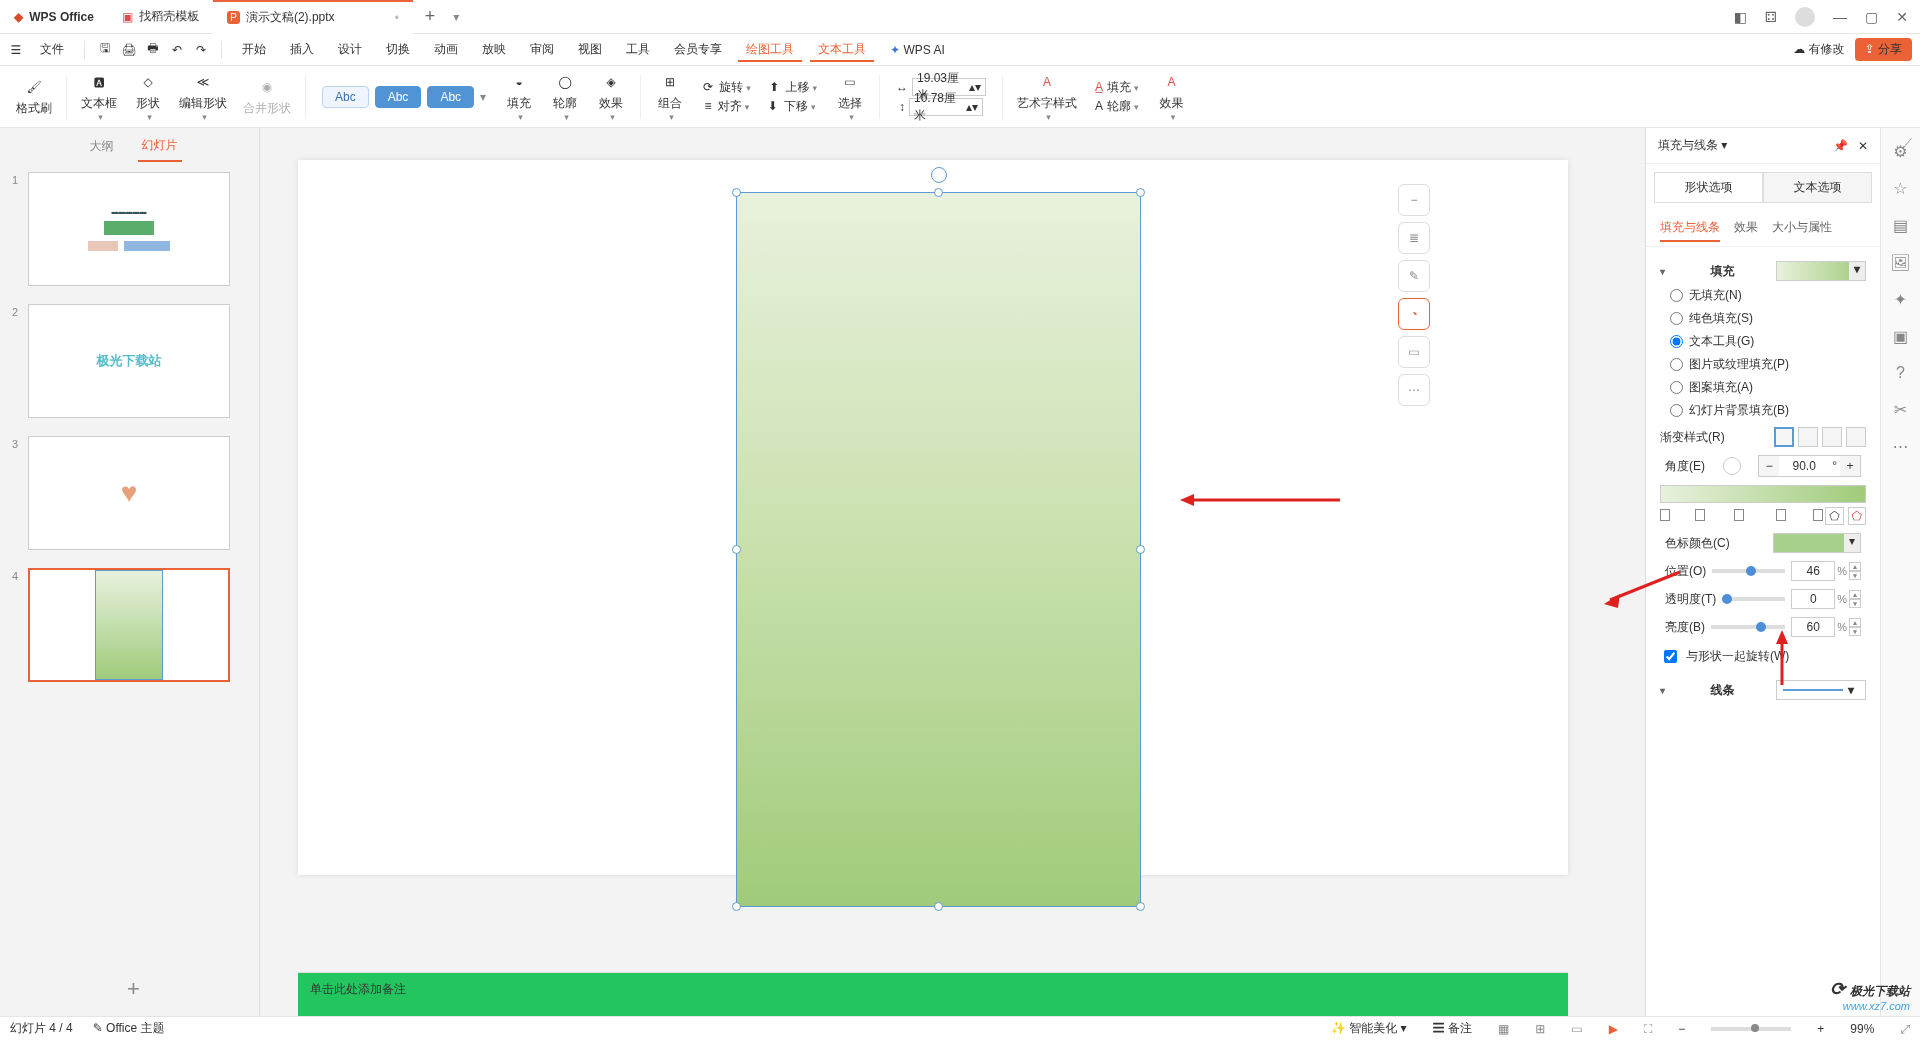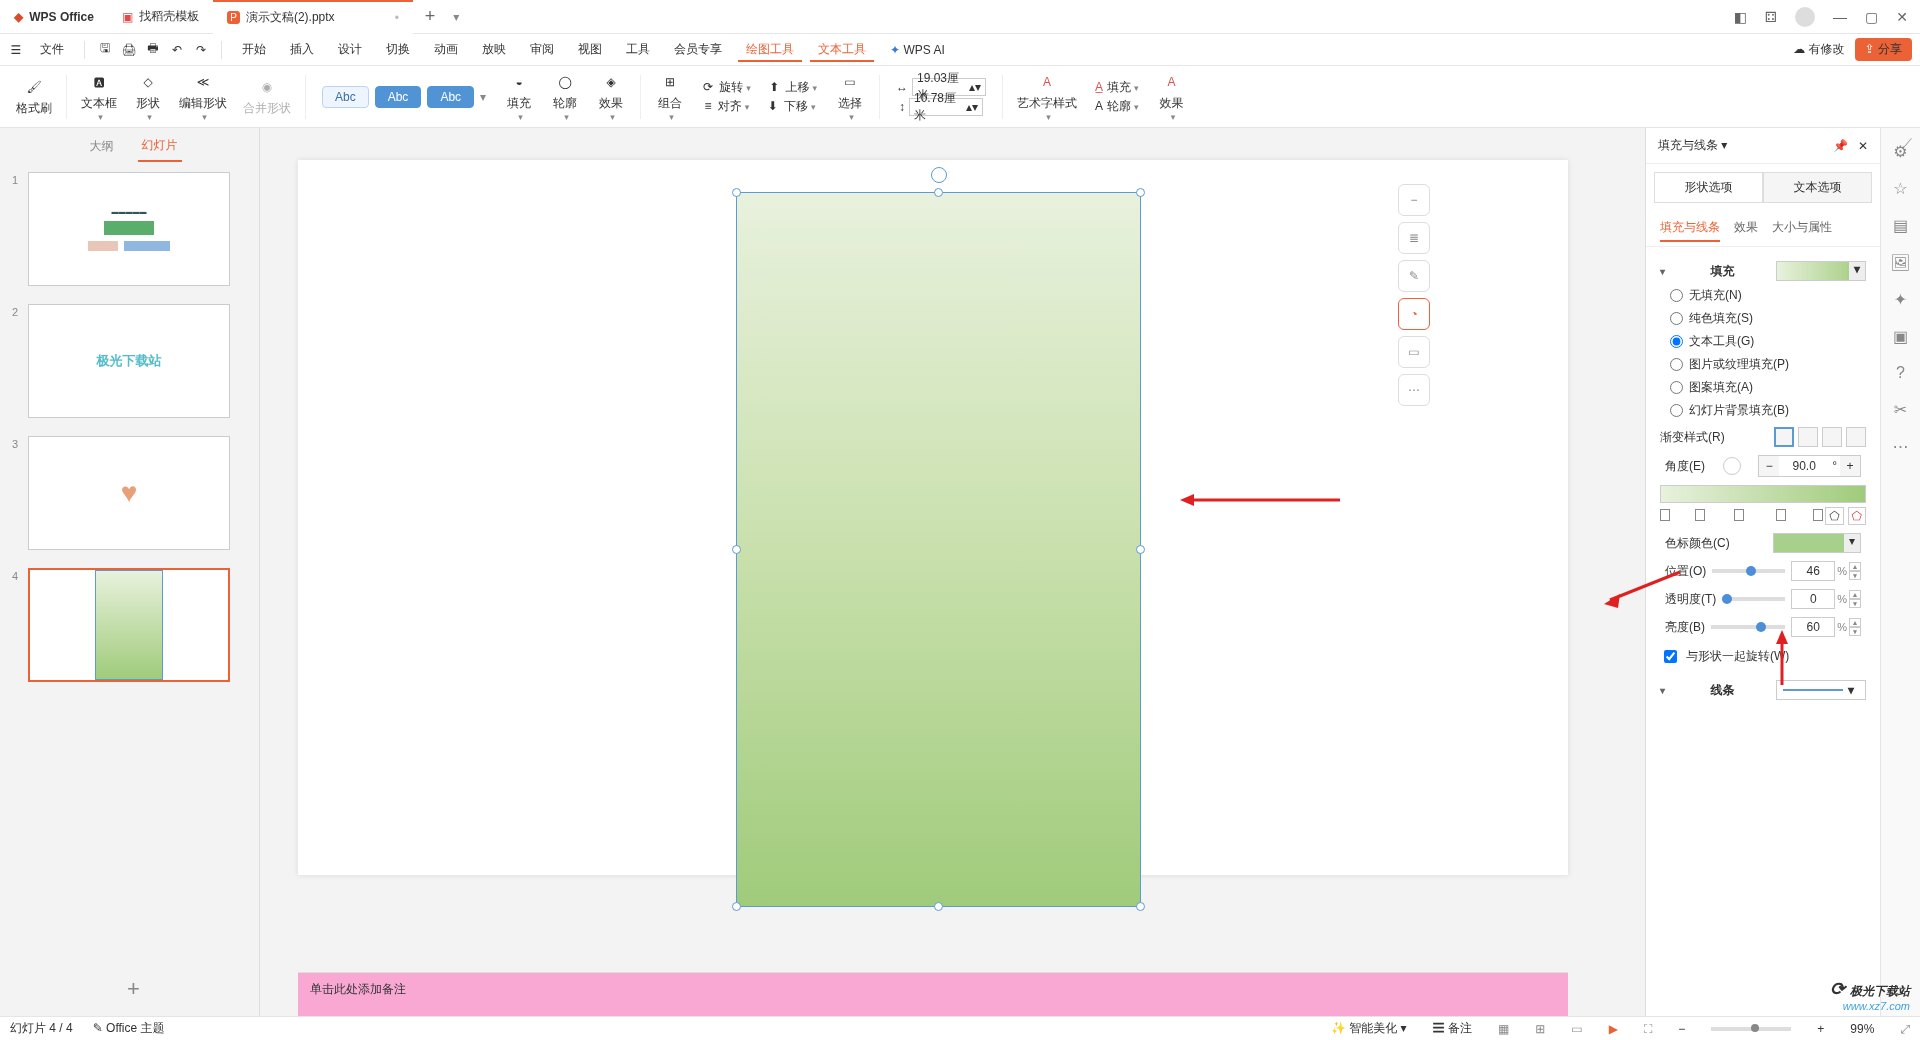--- a/index.html
+++ b/index.html
@@ -44,21 +44,21 @@
   .thumbs{flex:1;overflow:auto;padding:8px 20px;}
   .thumb{position:relative;margin-bottom:18px;}
   .thumb .num{position:absolute;left:-16px;top:2px;font-size:11px;color:#888;}
   .thumb .slide{width:202px;height:114px;background:#fff;border:1px solid #ccc;}
   .thumb.active .slide{border:2px solid #ec6237;}
   .thumb-add{text-align:center;padding:14px;}
   .thumb-add span{font-size:22px;color:#888;}
   
   .canvas-area{flex:1;position:relative;background:#f3f3f3;}
   .canvas{position:absolute;left:38px;top:32px;width:1270px;height:715px;background:#fff;box-shadow:0 0 6px rgba(0,0,0,0.1);}
-  .notes{position:absolute;left:38px;bottom:0;width:1270px;height:44px;border-top:1px solid #ddd;padding:8px 12px;color:#aaa;background:#f9a8d4;}
+  .notes{position:absolute;left:38px;bottom:0;width:1270px;height:44px;border-top:1px solid #ddd;padding:8px 12px;color:#aaa;background:#22c55e;}
   .shape{position:absolute;left:438px;top:32px;width:405px;height:715px;background:linear-gradient(180deg,#e8f1dd 0%,#c9e0ad 50%,#a0cb7b 100%);border:1px solid #5b9bd5;}
   .handle{position:absolute;width:9px;height:9px;background:#fff;border:1px solid #5b9bd5;border-radius:50%;}
   .h-nw{left:-5px;top:-5px}.h-n{left:50%;top:-5px;margin-left:-5px}.h-ne{right:-5px;top:-5px}
   .h-w{left:-5px;top:50%;margin-top:-5px}.h-e{right:-5px;top:50%;margin-top:-5px}
   .h-sw{left:-5px;bottom:-5px}.h-s{left:50%;bottom:-5px;margin-left:-5px}.h-se{right:-5px;bottom:-5px}
   .rot{position:absolute;left:50%;top:-26px;margin-left:-8px;width:16px;height:16px;border:1px solid #5b9bd5;border-radius:50%;background:#fff;}
   
   .floattools{position:absolute;top:56px;left:1138px;width:34px;display:flex;flex-direction:column;gap:6px;}
   .floattools .ft{width:32px;height:32px;background:#fff;border:1px solid #ddd;border-radius:6px;display:flex;align-items:center;justify-content:center;color:#888;}
   .floattools .ft.active{border-color:#ec6237;color:#ec6237;}

